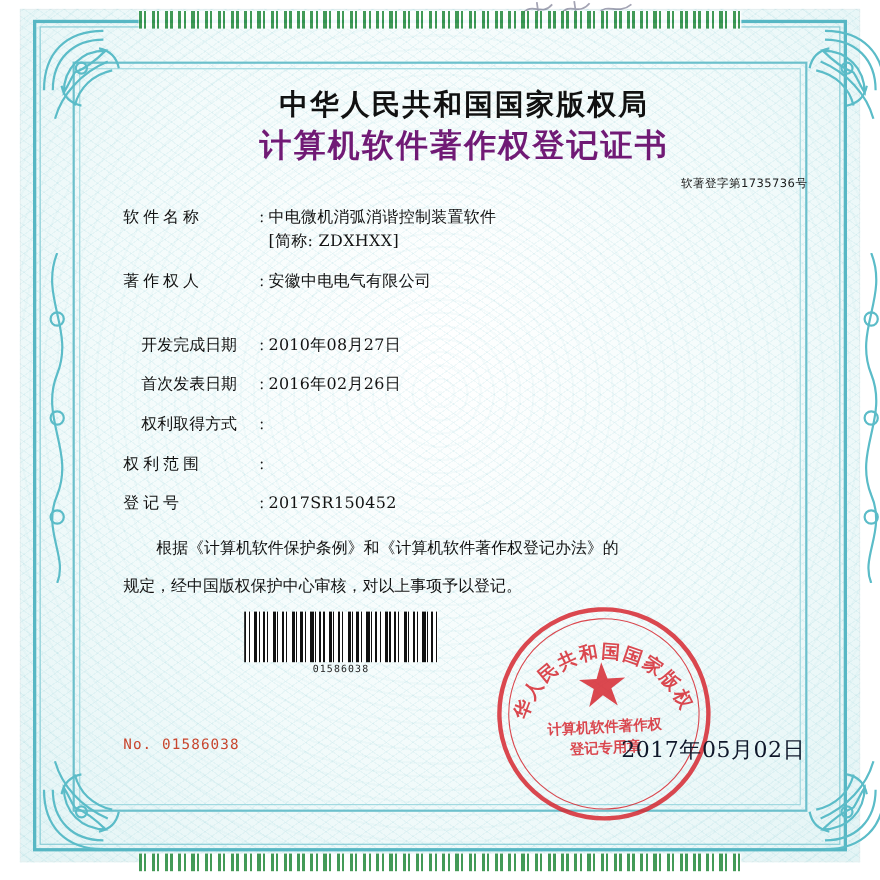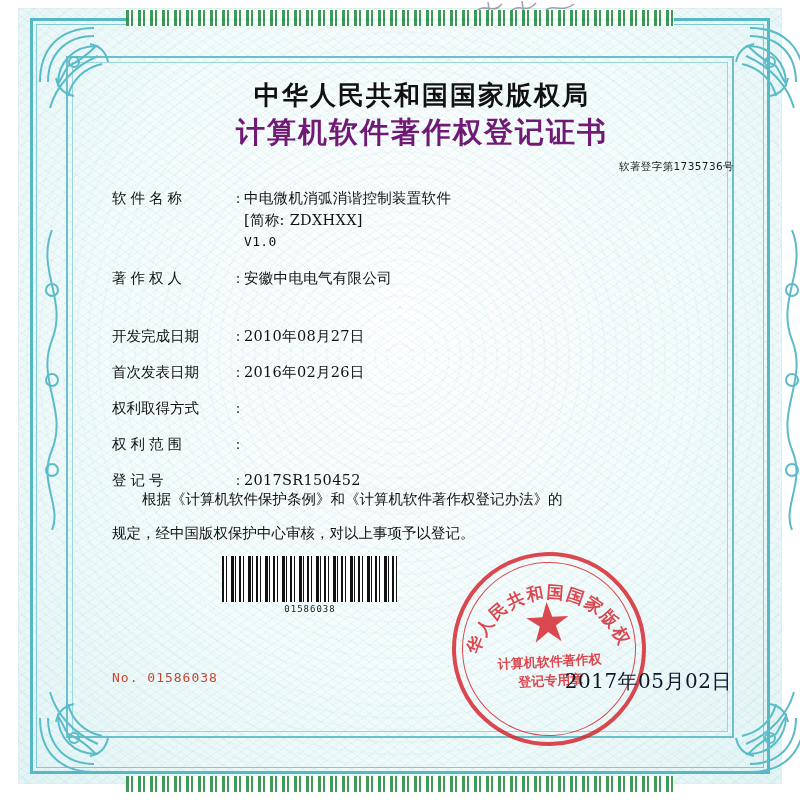--- a/index.html
+++ b/index.html
@@ -153,23 +153,24 @@
   .field-row {
     display: flex;
     align-items: flex-start;
     margin-bottom: 16px;
     font-size: 14.5px;
     line-height: 20px;
   }
   .field-label {
     width: 120px;
     flex: 0 0 120px;
-    font-family: Liberation Sans, sans-serif;
+    font-family: Liberation Serif, serif;
     letter-spacing: 0px;
     white-space: nowrap;
+    text-align: center;
   }
   .field-label.spread {
     display: flex;
     justify-content: space-between;
   }
   .field-colon {
     flex: 0 0 12px;
     text-align: center;
   }
   .field-value {
@@ -414,21 +415,20 @@
   <div class="reg-serial">软著登字第1735736号</div>
 
   <div class="fields">
 
     <div class="field-row">
       <div class="field-label spread">软 件 名 称</div>
       <div class="field-colon">:</div>
       <div class="field-value">
         <span>中电微机消弧消谐控制装置软件</span>
         <span class="line2">[简称: ZDXHXX]</span>
-        <span class="line3">V1.0</span>
       </div>
     </div>
 
     <div class="field-row">
       <div class="field-label spread">著 作 权 人</div>
       <div class="field-colon">:</div>
       <div class="field-value">安徽中电电气有限公司</div>
     </div>
 
     <div class="gap-lg"></div>

